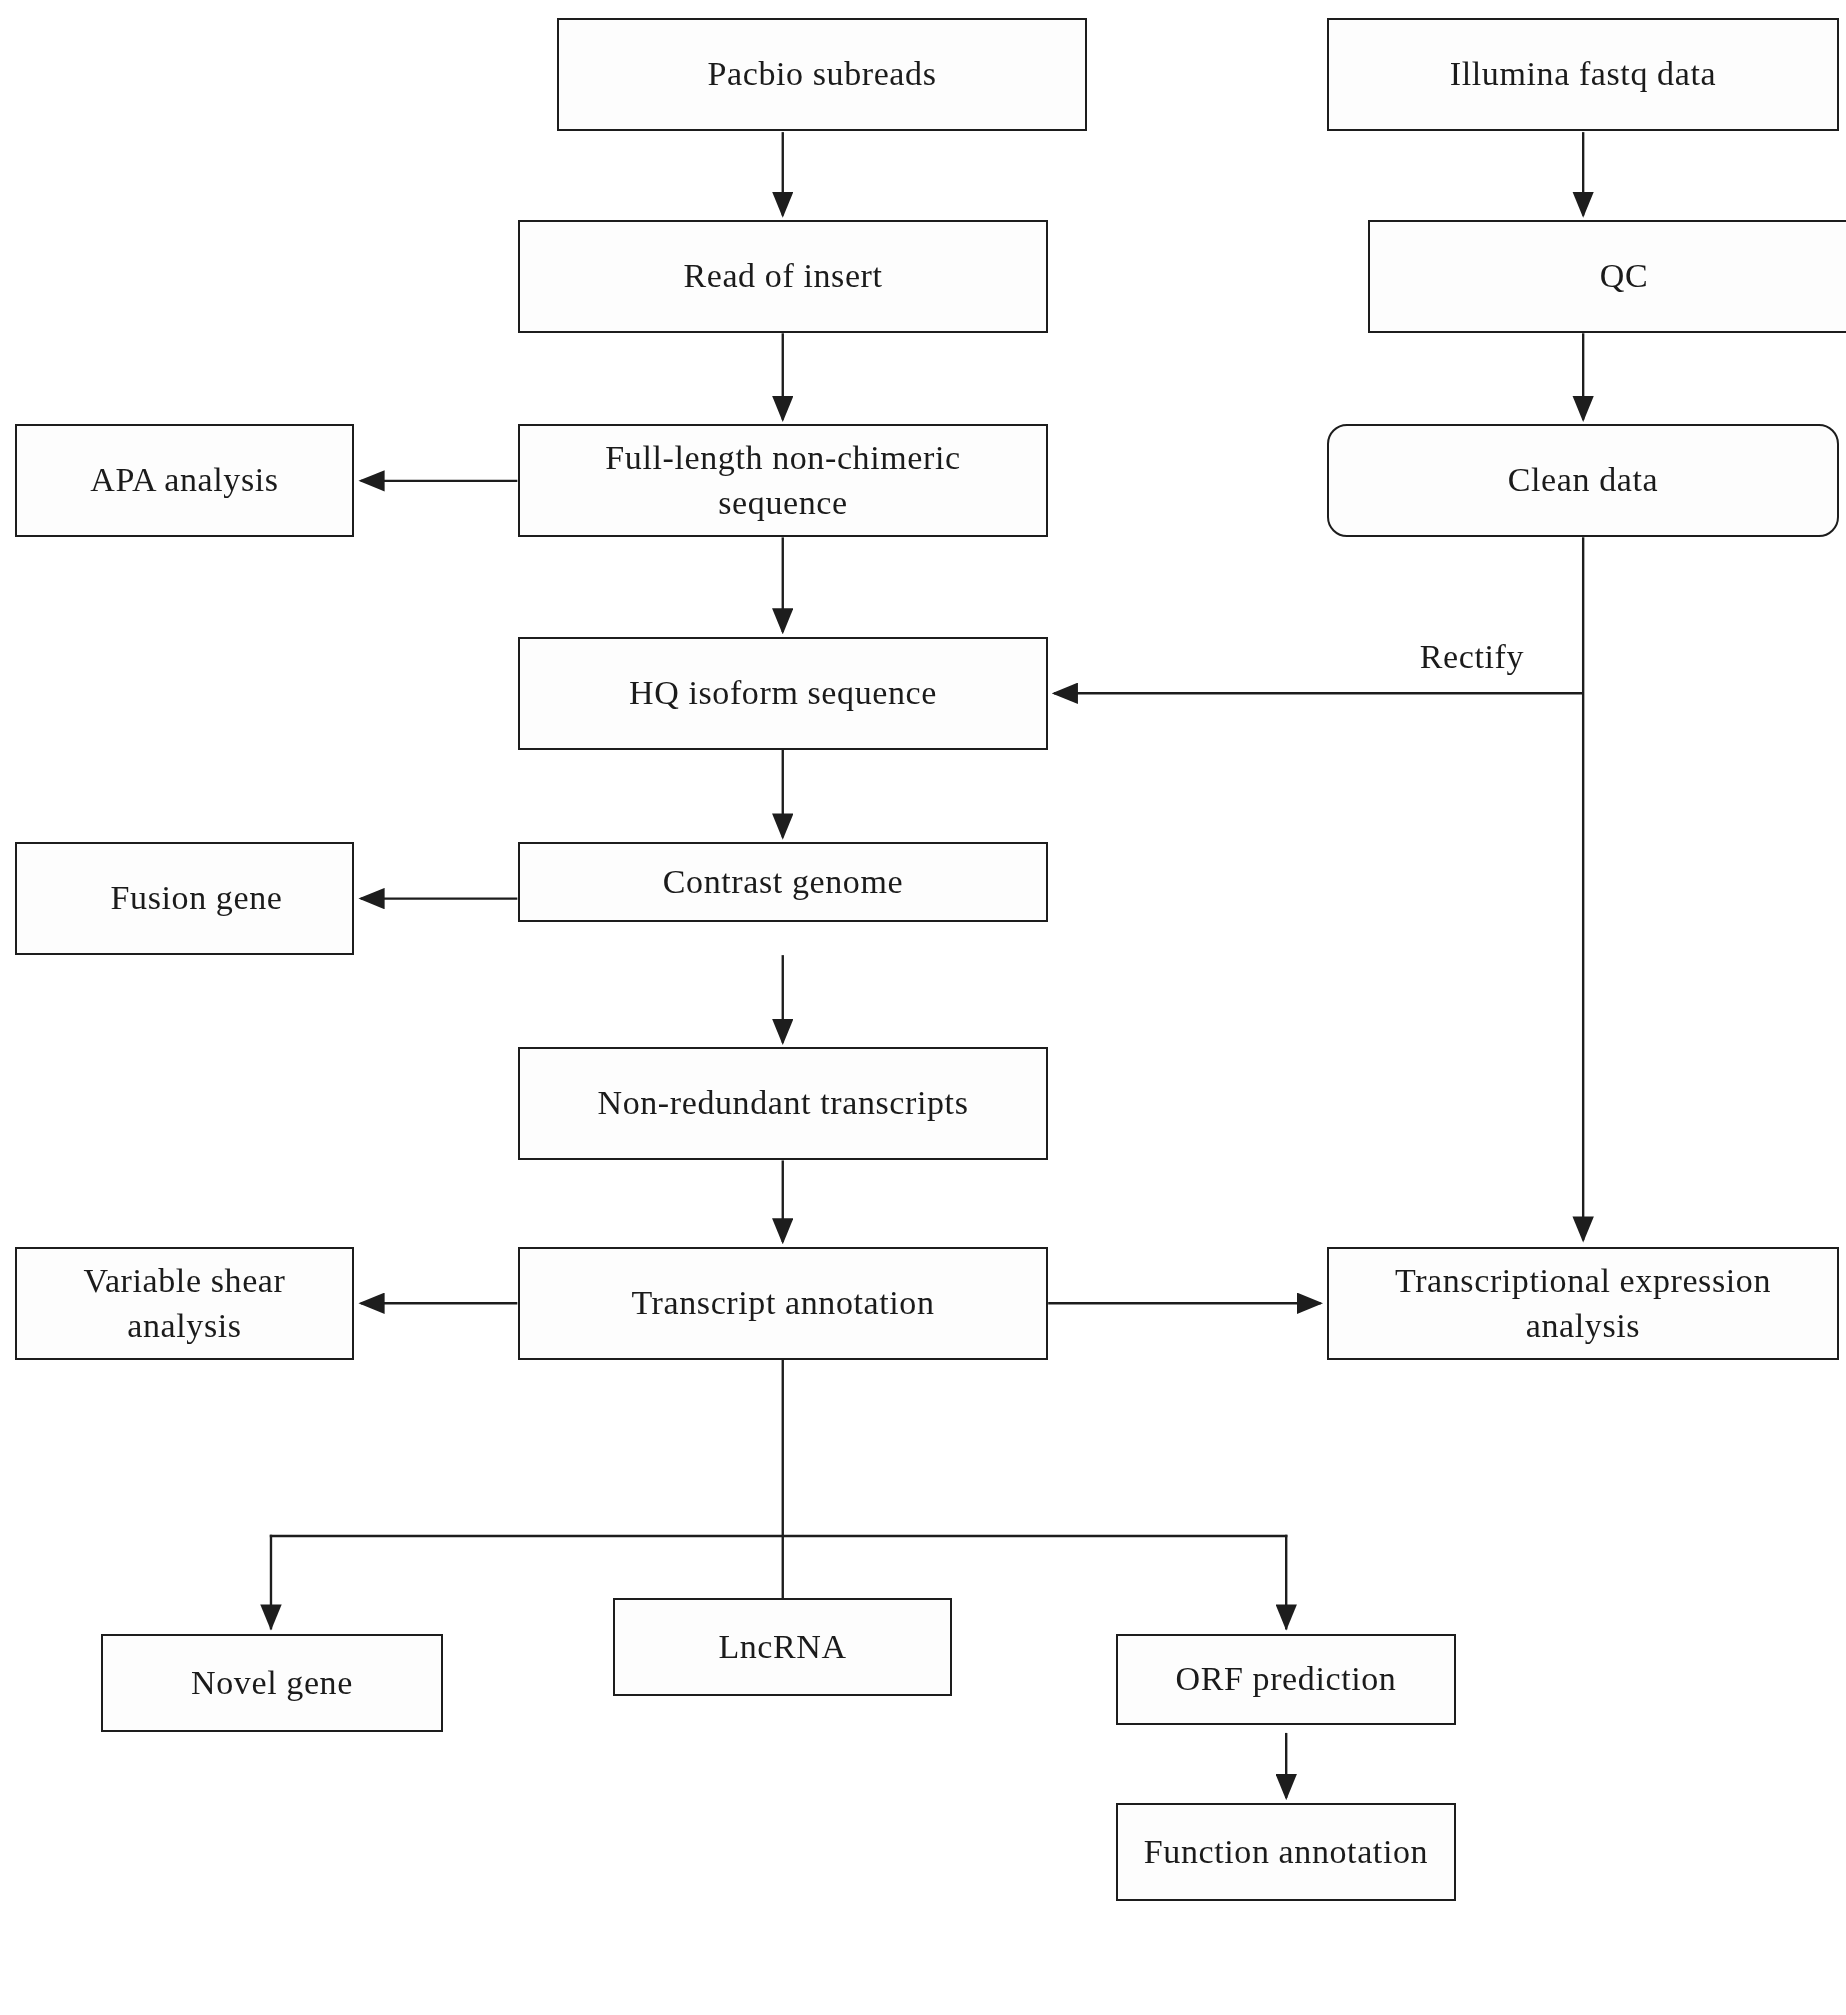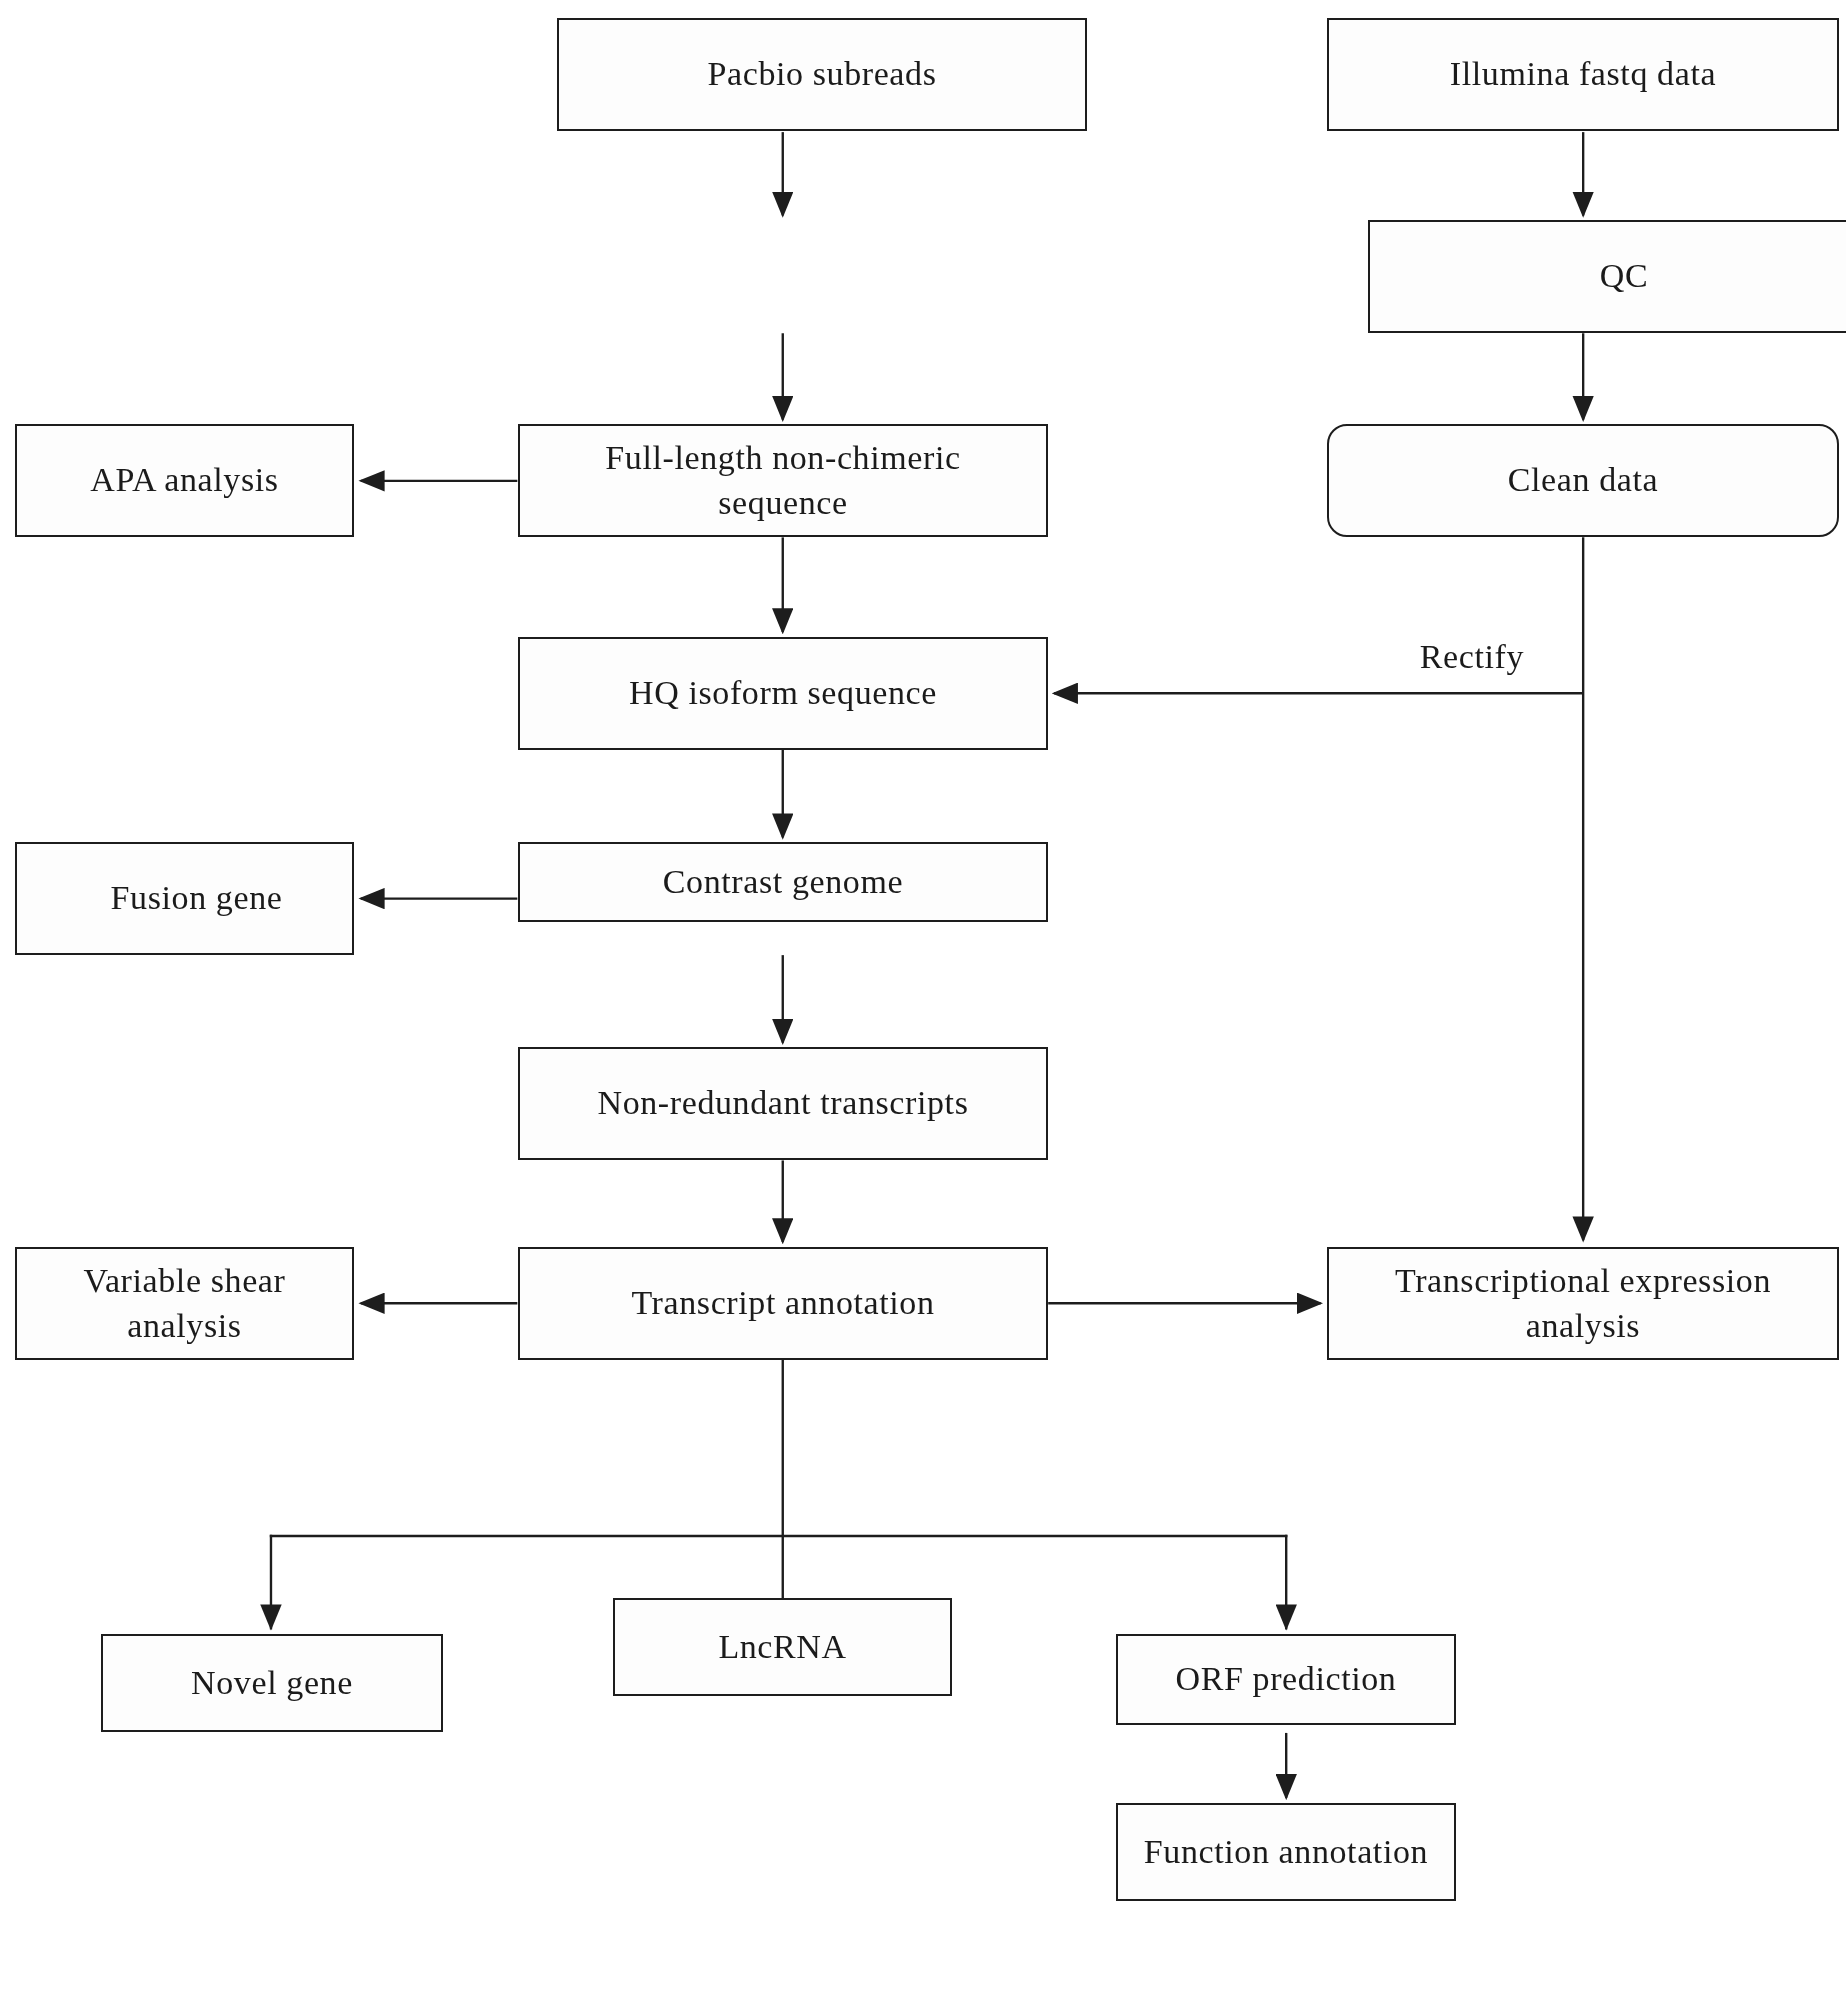--- a/index.html
+++ b/index.html
@@ -72,20 +72,21 @@
     <line x1="1315" y1="2285" x2="1315" y2="2736" marker-end="url(#ah)"></line>
     <line class="cap" x1="455" y1="2581" x2="2161" y2="2581"></line>
     <line class="cap" x1="455" y1="2581" x2="455" y2="2736" marker-end="url(#ah)"></line>
     <line class="cap" x1="2161" y1="2581" x2="2161" y2="2736" marker-end="url(#ah)"></line>
 
     <line x1="2161" y1="2912" x2="2161" y2="3021" marker-end="url(#ah)"></line>
   </svg>
 
   <div class="node" style="left:518px; top:18px; width:530px; height:113px;margin-left:39px;">Pacbio subreads</div>
 
+  <div class="node" style="left:518px; top:220px; width:530px; height:113px;">Read of insert</div>
 
   <div class="node" style="left:518px; top:424px; width:530px; height:113px;">Full-length non-chimeric
 sequence</div>
 
   <div class="node" style="left:518px; top:637px; width:530px; height:113px;">HQ isoform sequence</div>
 
   <div class="node" style="left:518px; top:842px; width:530px; height:80px;">Contrast genome</div>
 
   <div class="node" style="left:518px; top:1047px; width:530px; height:113px;">Non-redundant transcripts</div>
 

